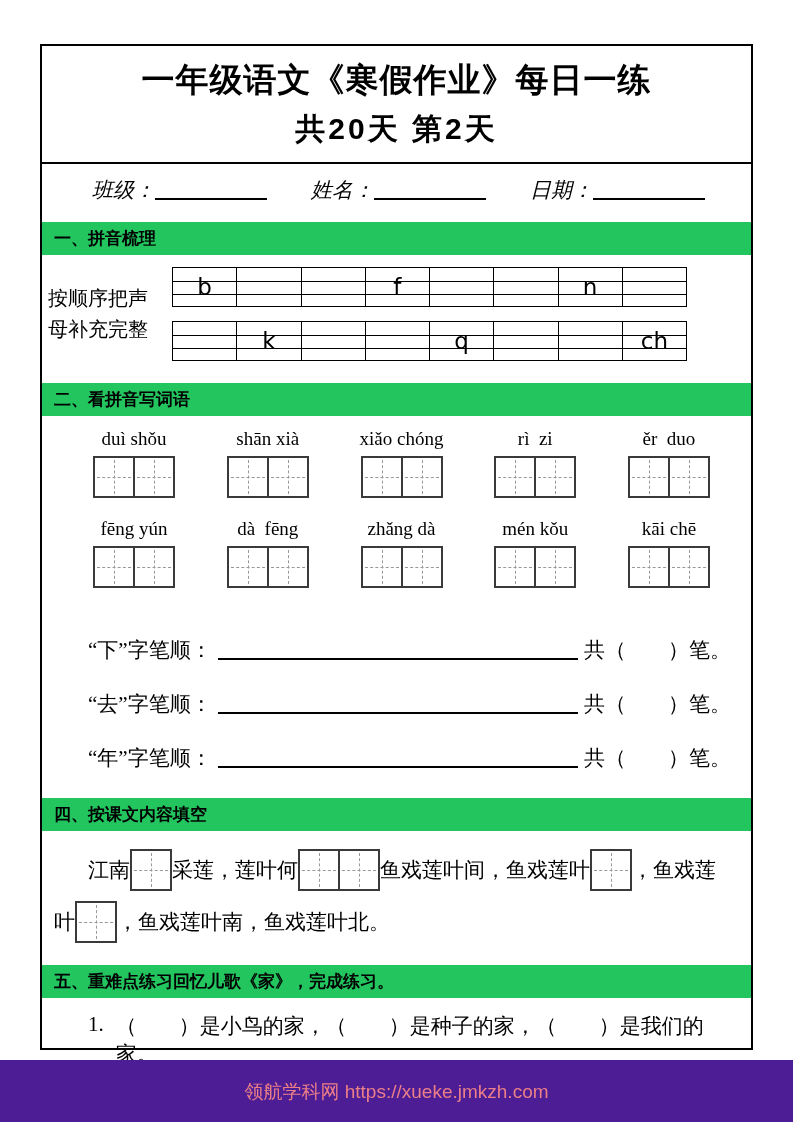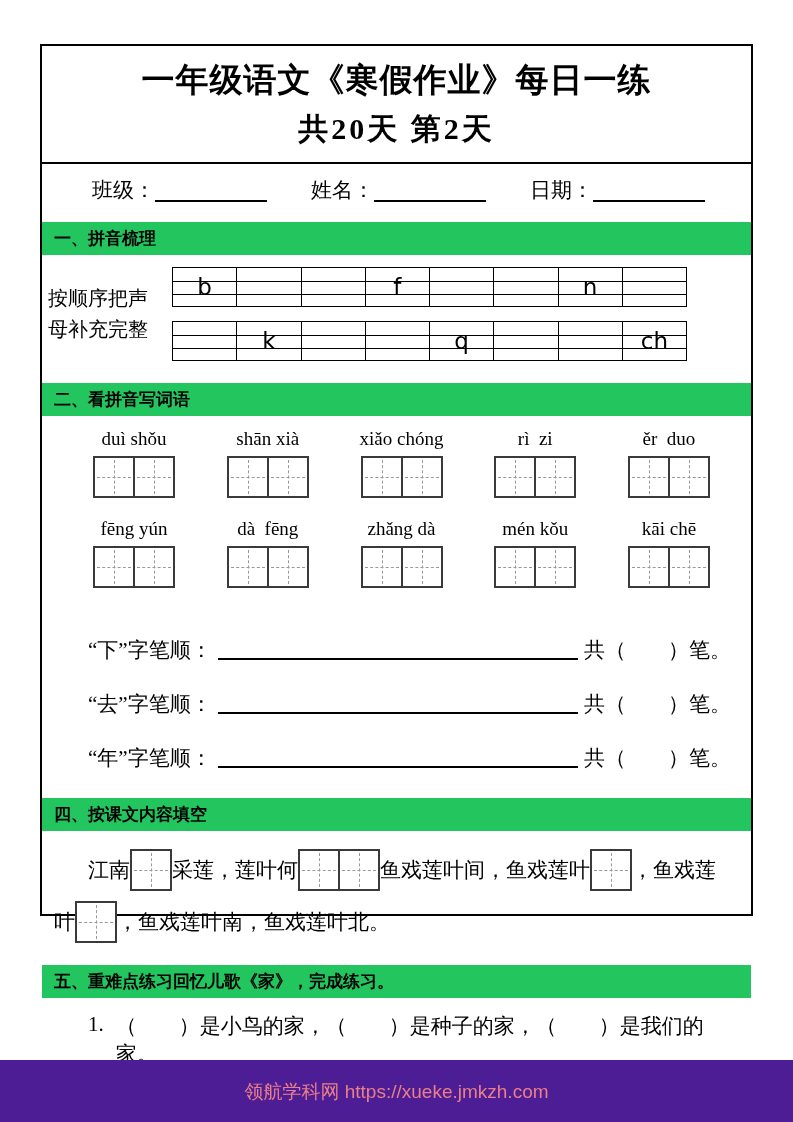--- a/index.html
+++ b/index.html
@@ -5,40 +5,40 @@
   * { box-sizing: border-box; margin: 0; padding: 0; }
   html, body { margin: 0; }
   body {
     width: 793px; height: 1122px; position: relative;
     background: #ffffff; color: #000;
     font-family: "Liberation Serif", "DejaVu Serif", serif;
     overflow: hidden;
   }
   .sheet {
     position: absolute; left: 40px; top: 44px;
-    width: 713px; height: 872px;
+    width: 713px; height: 1006px;
     border: 2px solid #000; background: #fff;
   }
   .title1 {
     text-align: center; font-size: 33px; font-weight: bold;
     margin-top: 12px; letter-spacing: 1px;
     font-family: "Liberation Sans", "DejaVu Sans", sans-serif;
   }
   .title2 {
     text-align: center; font-size: 30px; font-weight: bold;
     margin-top: 6px; letter-spacing: 3px;
-    font-family: Liberation Serif, serif;
+    font-family: Liberation Sans, sans-serif;
   }
   .divider { border-top: 2px solid #000; margin-top: 12px; }
 
   .form-row {
     display: flex; gap: 44px; align-items: flex-end;
     padding: 12px 0 10px 50px; font-size: 21px;
   }
-  .field { display: flex; align-items: center; }
+  .field { display: flex; align-items: flex-start; font-style: italic; }
   .blank { display: inline-block; width: 112px; height: 24px; border-bottom: 2px solid #000; }
 
   .sec-bar {
     background: #22c55e; color: #000;
     font-family: "Liberation Sans", "DejaVu Sans", sans-serif;
     font-weight: bold; font-size: 17px; padding: 5px 12px; margin-top: 8px;
   }
 
   
   .s1-body { display: flex; align-items: center; padding: 12px 0 14px 6px; }

